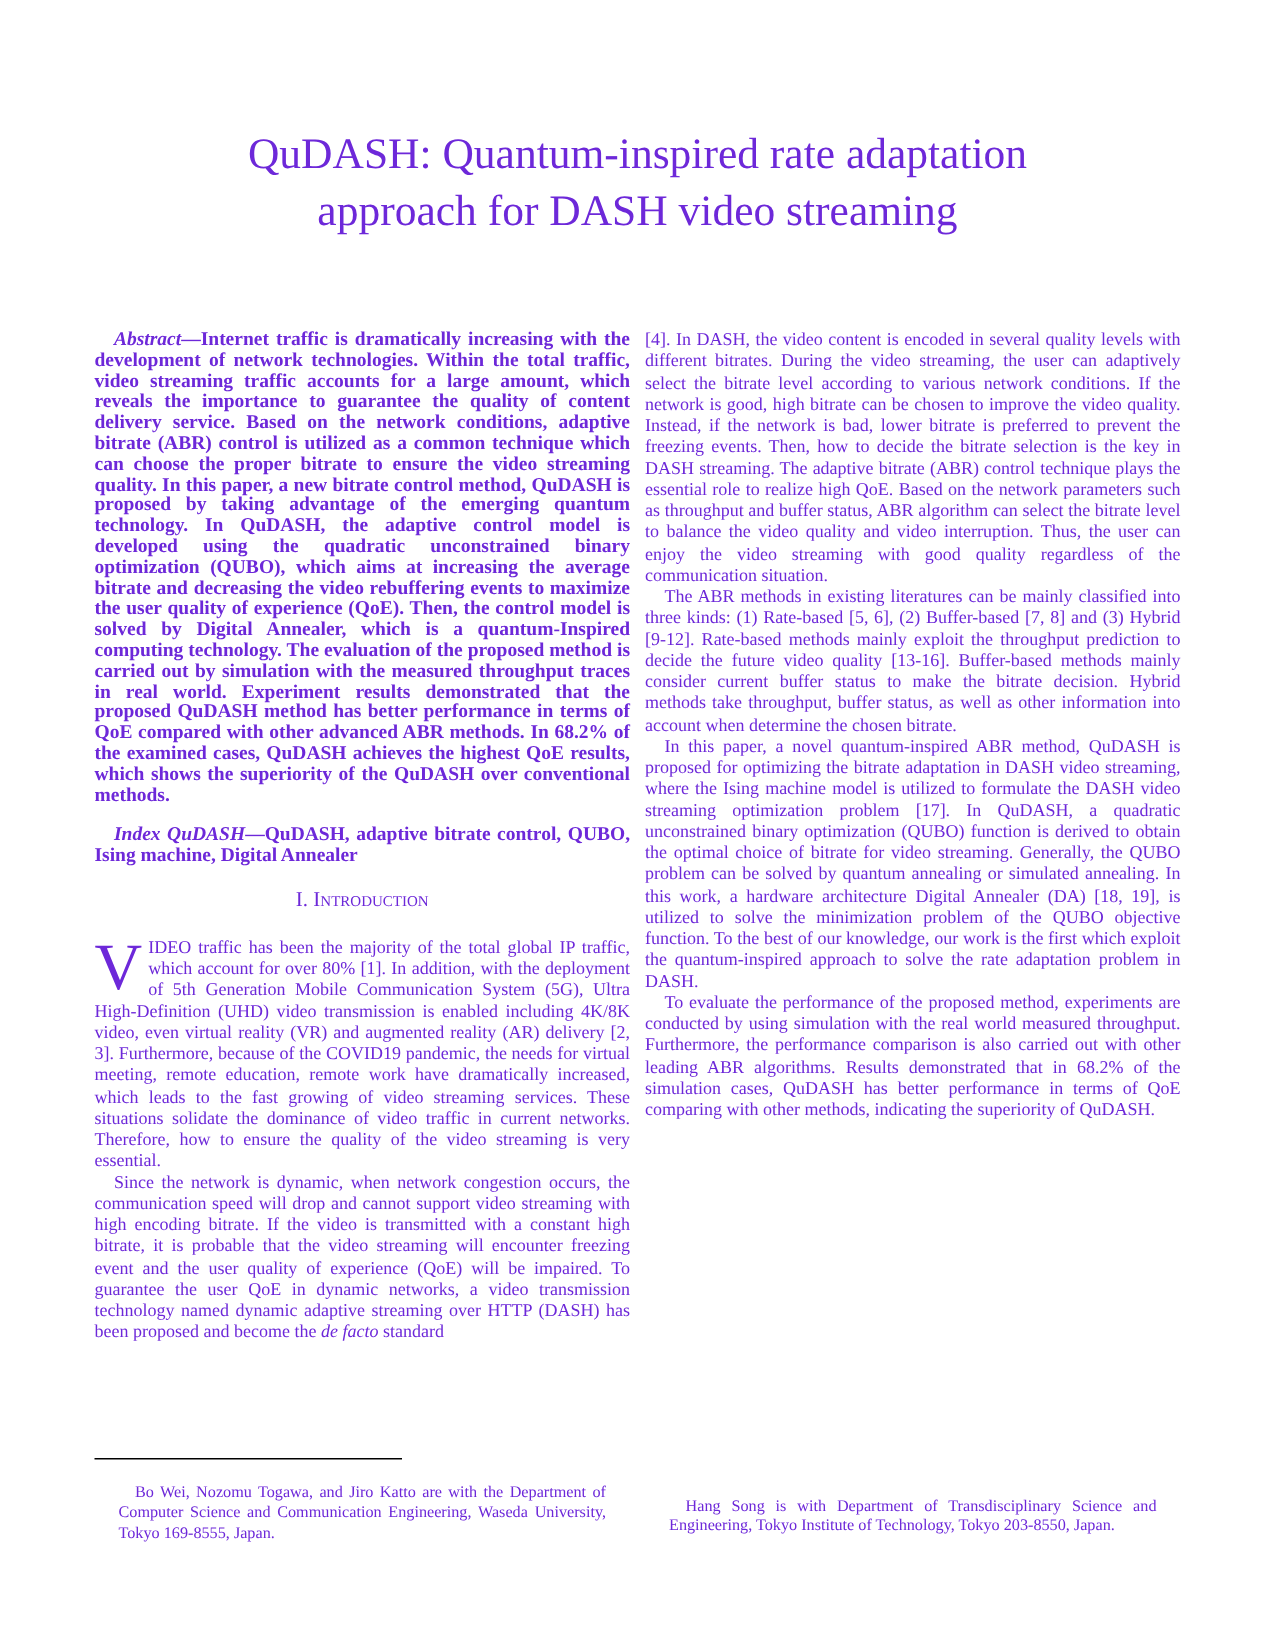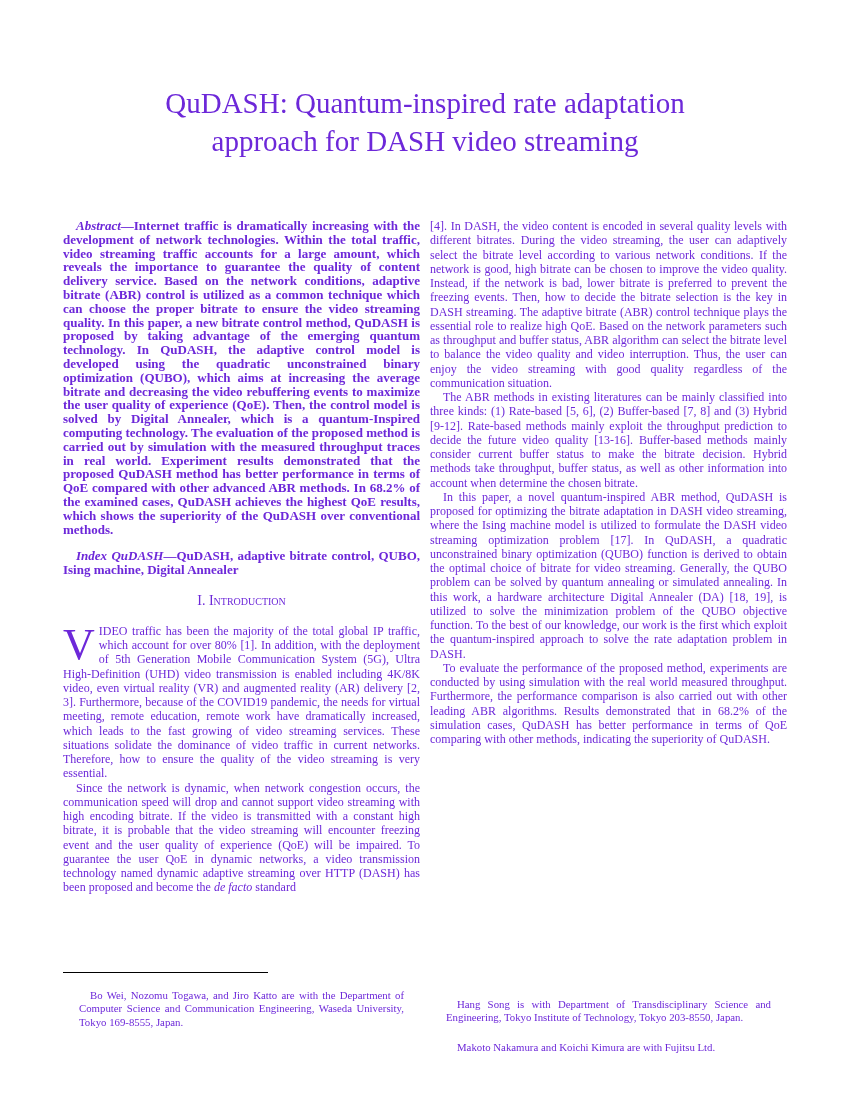--- a/index.html
+++ b/index.html
@@ -141,16 +141,15 @@
     <p class="body-p">To evaluate the performance of the proposed method, experiments are conducted by using simulation with the real world measured throughput. Furthermore, the performance comparison is also carried out with other leading ABR algorithms. Results demonstrated that in 68.2% of the simulation cases, QuDASH has better performance in terms of QoE comparing with other methods, indicating the superiority of QuDASH.</p>
   </div>
 
   <div class="footnote-left">
     <hr class="footnote-rule">
     <p class="fn-p">Bo Wei, Nozomu Togawa, and Jiro Katto are with the Department of Computer Science and Communication Engineering, Waseda University, Tokyo 169-8555, Japan.</p>
   </div>
 
   <div class="footnote-right">
     <p class="fn-p">Hang Song is with Department of Transdisciplinary Science and Engineering, Tokyo Institute of Technology, Tokyo 203-8550, Japan.</p>
-    <p class="fn-p">Makoto Nakamura and Koichi Kimura are with Fujitsu Ltd.</p>
   </div>
 
 </div>
 
 </body></html>

